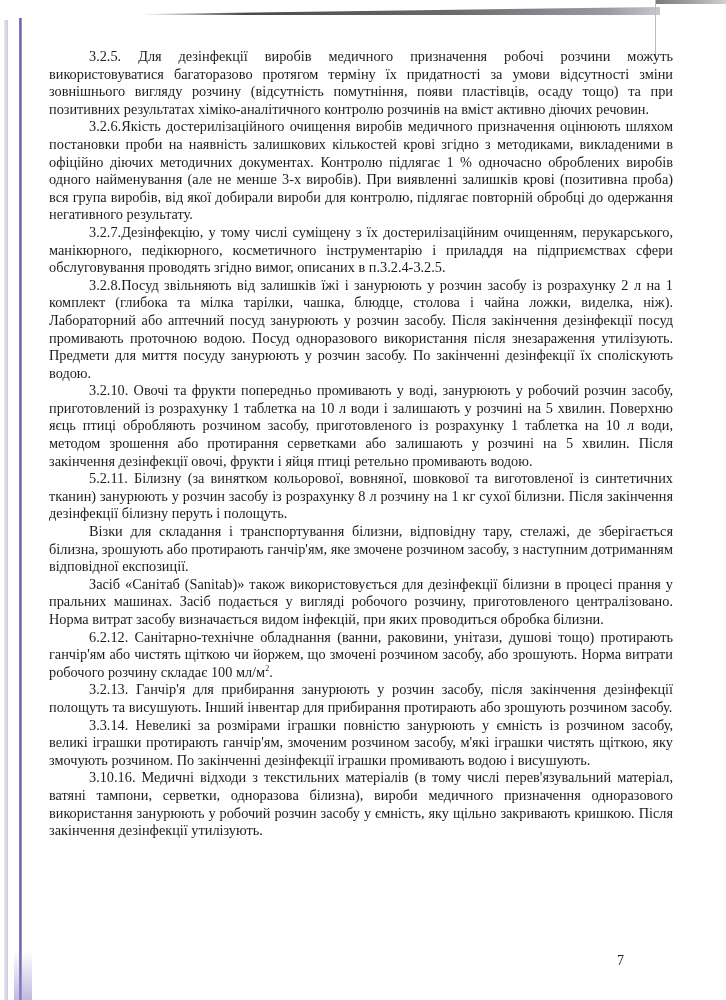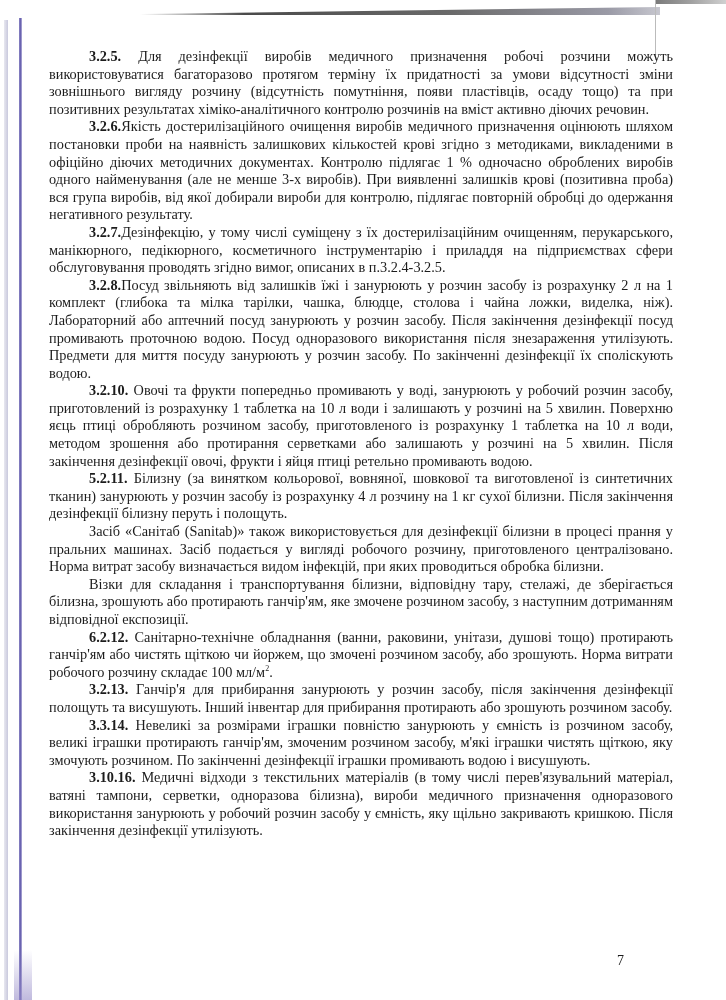--- a/index.html
+++ b/index.html
@@ -34,21 +34,21 @@
   .scan-corner-top {
     position: absolute; left: 655px; top: 0px; width: 71px; height: 4px;
     background: linear-gradient(to right, #7a7a7a, #a0a0a0, #d0d0d0);
   }
   .page-content {
     position: absolute; left: 49px; top: 48px; width: 624px;
     font-size: 14.3px; line-height: 17.6px;
     text-align: justify;
   }
   .page-content p { margin: 0; text-indent: 40px; }
-  .sec-num { font-weight: bold; }
+  .sec-num { font-weight: normal; }
   sup { font-size: 8px; line-height: 0; }
   .page-number {
     position: absolute; left: 617px; top: 953px;
     font-size: 14px;
   }
 </style>
 </head>
 <body>
 
 <div class="scan-edge-left"></div>
@@ -57,22 +57,22 @@
 <div class="scan-top-rule"></div>
 <div class="scan-corner-top"></div>
 <div class="scan-corner"></div>
 
 <div class="page-content">
   <p><span class="sec-num">3.2.5.</span><span> Для дезінфекції виробів медичного призначення робочі розчини можуть використовуватися багаторазово протягом терміну їх придатності за умови відсутності зміни зовнішнього вигляду розчину (відсутність помутніння, появи пластівців, осаду тощо) та при позитивних результатах хіміко-аналітичного контролю розчинів на вміст активно діючих речовин.</span></p>
   <p><span class="sec-num">3.2.6.</span><span>Якість достерилізаційного очищення виробів медичного призначення оцінюють шляхом постановки проби на наявність залишкових кількостей крові згідно з методиками, викладеними в офіційно діючих методичних документах. Контролю підлягає 1 % одночасно оброблених виробів одного найменування (але не менше 3-х виробів). При виявленні залишків крові (позитивна проба) вся група виробів, від якої добирали вироби для контролю, підлягає повторній обробці до одержання негативного результату.</span></p>
   <p><span class="sec-num">3.2.7.</span><span>Дезінфекцію, у тому числі суміщену з їх достерилізаційним очищенням, перукарського, манікюрного, педікюрного, косметичного інструментарію і приладдя на підприємствах сфери обслуговування проводять згідно вимог, описаних в п.3.2.4-3.2.5.</span></p>
   <p><span class="sec-num">3.2.8.</span><span>Посуд звільняють від залишків їжі і занурюють у розчин засобу із розрахунку 2 л на 1 комплект (глибока та мілка тарілки, чашка, блюдце, столова і чайна ложки, виделка, ніж). Лабораторний або аптечний посуд занурюють у розчин засобу. Після закінчення дезінфекції посуд промивають проточною водою. Посуд одноразового використання після знезараження утилізують. Предмети для миття посуду занурюють у розчин засобу. По закінченні дезінфекції їх споліскують водою.</span></p>
   <p><span class="sec-num">3.2.10.</span><span> Овочі та фрукти попередньо промивають у воді, занурюють у робочий розчин засобу, приготовлений із розрахунку 1 таблетка на 10 л води і залишають у розчині на 5 хвилин. Поверхню яєць птиці обробляють розчином засобу, приготовленого із розрахунку 1 таблетка на 10 л води, методом зрошення або протирання серветками або залишають у розчині на 5 хвилин. Після закінчення дезінфекції овочі, фрукти і яйця птиці ретельно промивають водою.</span></p>
-  <p><span class="sec-num">5.2.11.</span><span> Білизну (за винятком кольорової, вовняної, шовкової та виготовленої із синтетичних тканин) занурюють у розчин засобу із розрахунку 4 л розчину на 1 кг сухої білизни. Після закінчення дезінфекції білизну перуть і полощуть.</span></p>
+  <p><span class="sec-num">5.2.11.</span><span> Білизну (за винятком кольорової, вовняної, шовкової та виготовленої із синтетичних тканин) занурюють у розчин засобу із розрахунку 8 л розчину на 1 кг сухої білизни. Після закінчення дезінфекції білизну перуть і полощуть.</span></p>
+  <p><span>Візки для складання і транспортування білизни, відповідну тару, стелажі, де зберігається білизна, зрошують або протирають ганчір'ям, яке змочене розчином засобу, з  наступним дотриманням відповідної експозиції.</span></p>
   <p><span>Засіб «Санітаб (Sanitab)» також використовується для дезінфекції білизни в процесі прання у пральних машинах. Засіб подається у вигляді робочого розчину, приготовленого централізовано. Норма витрат засобу визначається видом інфекцій, при яких проводиться обробка білизни.</span></p>
-  <p><span>Візки для складання і транспортування білизни, відповідну тару, стелажі, де зберігається білизна, зрошують або протирають ганчір'ям, яке змочене розчином засобу, з  наступним дотриманням відповідної експозиції.</span></p>
   <p><span class="sec-num">6.2.12.</span><span> Санітарно-технічне обладнання (ванни, раковини, унітази, душові тощо) протирають ганчір'ям або чистять щіткою чи йоржем, що змочені розчином засобу, або зрошують. Норма витрати робочого розчину складає 100 мл/м</span><sup>2</sup><span>.</span></p>
   <p><span class="sec-num">3.2.13.</span><span> Ганчір'я для прибирання занурюють у розчин засобу, після закінчення дезінфекції полощуть та висушують. Інший інвентар для прибирання протирають або зрошують розчином засобу.</span></p>
   <p><span class="sec-num">3.3.14.</span><span> Невеликі за розмірами іграшки повністю занурюють у ємність із розчином засобу, великі іграшки протирають ганчір'ям, змоченим розчином засобу, м'які іграшки чистять щіткою, яку змочують розчином. По закінченні дезінфекції іграшки промивають водою і висушують.</span></p>
   <p><span class="sec-num">3.10.16.</span><span> Медичні відходи з текстильних матеріалів (в тому числі перев'язувальний матеріал, ватяні тампони, серветки, одноразова білизна), вироби медичного призначення одноразового використання занурюють у робочий розчин засобу у ємність, яку щільно закривають кришкою. Після закінчення дезінфекції утилізують.</span></p>
 </div>
 
 <div class="page-number">7</div>
 
 </body></html>

